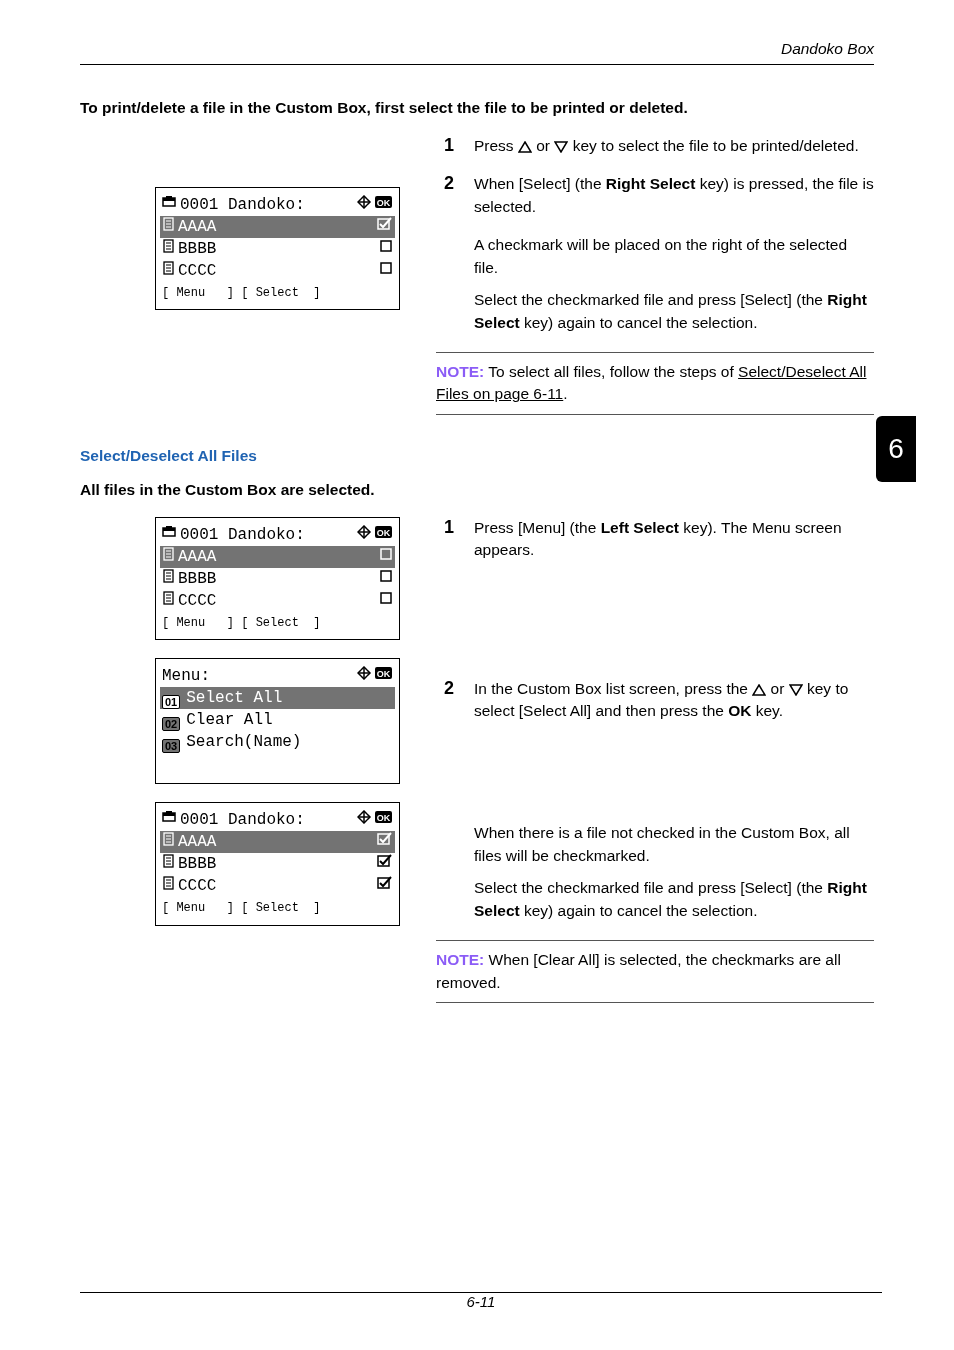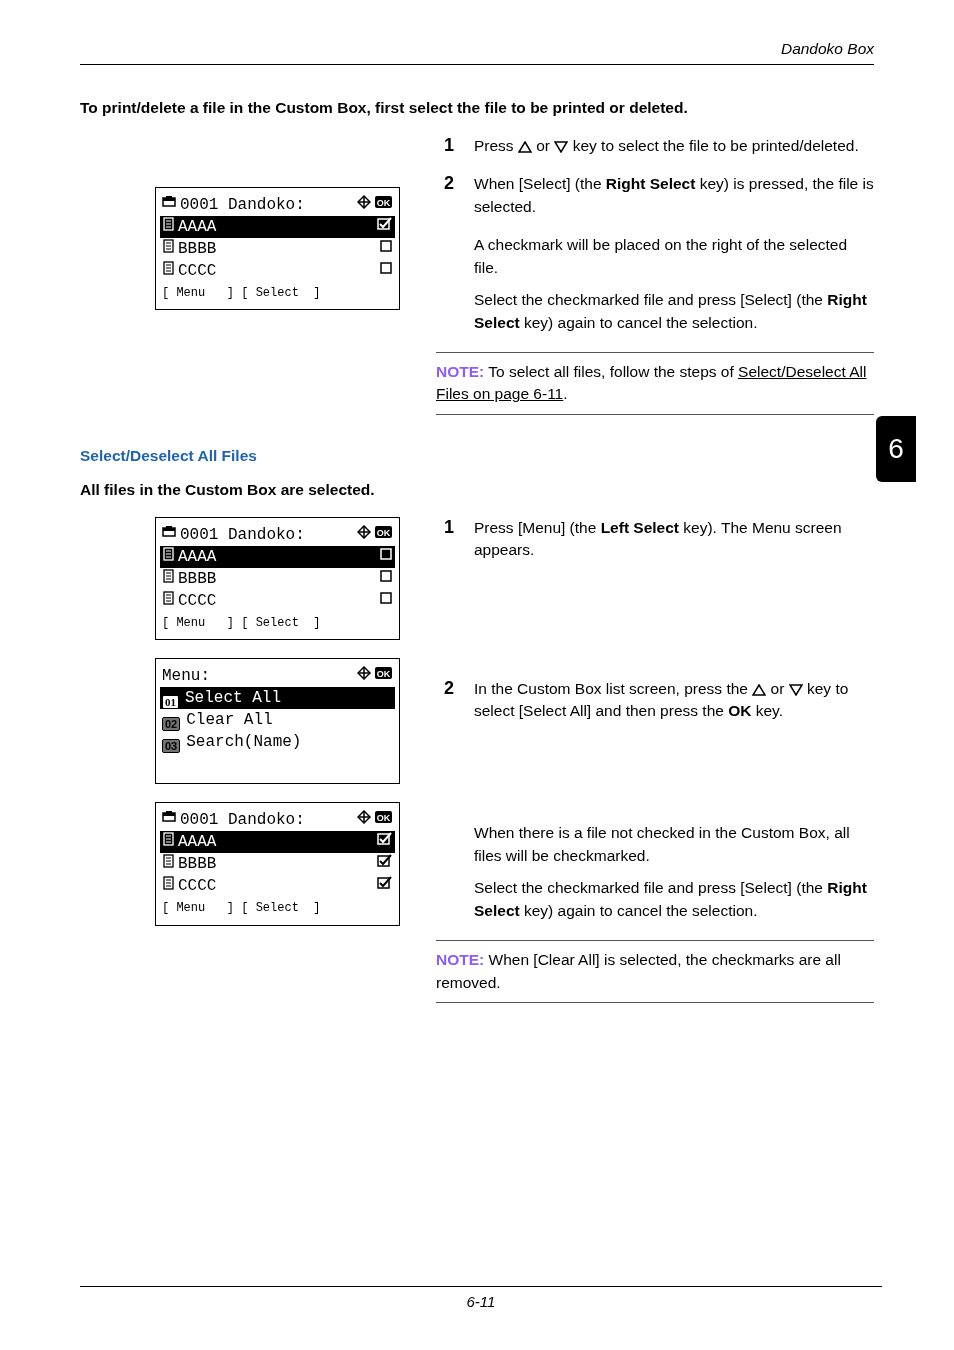--- a/index.html
+++ b/index.html
@@ -80,21 +80,20 @@
   }
 
   .footer{
     position:absolute;
     left:80px;
     right:72px;
     bottom:40px;
     border-top:1.5px solid #000;
     text-align:center;
     font-style:italic;
-    padding-top:6px;
     font-size:15px;
   }
 
   
   .lcd{
     border:1.5px solid #000;
     width:245px;
     font-family:"Courier New",monospace;
     font-size:16px;
     line-height:1.3;
@@ -102,21 +101,21 @@
     margin:0 0 18px auto;
     box-sizing:border-box;
   }
   .lcd-row{
     display:flex;
     align-items:flex-end;
     height:22px;
   }
   .lcd-row .rowtext{flex:1;white-space:pre;}
   .lcd-row.selected{
-    background:#000000;
+    background:#737373;
     color:#fff;
     padding-left:2px;padding-right:2px;margin-left:-2px;margin-right:-2px;
   }
   .lcd .statusicon{flex:0 0 auto;margin-right:2px;}
   .lcd .endicon{flex:0 0 auto;}
   .softrow{
     font-family:"Courier New",monospace;
     font-size:12px;
     padding-top:4px;
     white-space:pre;
@@ -127,21 +126,21 @@
     border-radius:2px;
     font-size:11px;
     font-family:Arial,sans-serif;
     font-weight:bold;
     padding:0 2px;
     line-height:12px;
     margin-right:6px;
     background:#737373;
     color:#000;
   }
-  .lcd-row.selected .numbadge{background:#fff;color:#000;font-family:Liberation Serif, serif;}
+  .lcd-row.selected .numbadge{background:#fff;color:#000;}
 </style>
 </head>
 <body>
 
 <div class="page">
   <div class="header">Dandoko Box</div>
 
   <div class="tab">6</div>
 
   <p class="bodytext">To print/delete a file in the Custom Box, first select the file to be printed or deleted.</p>

